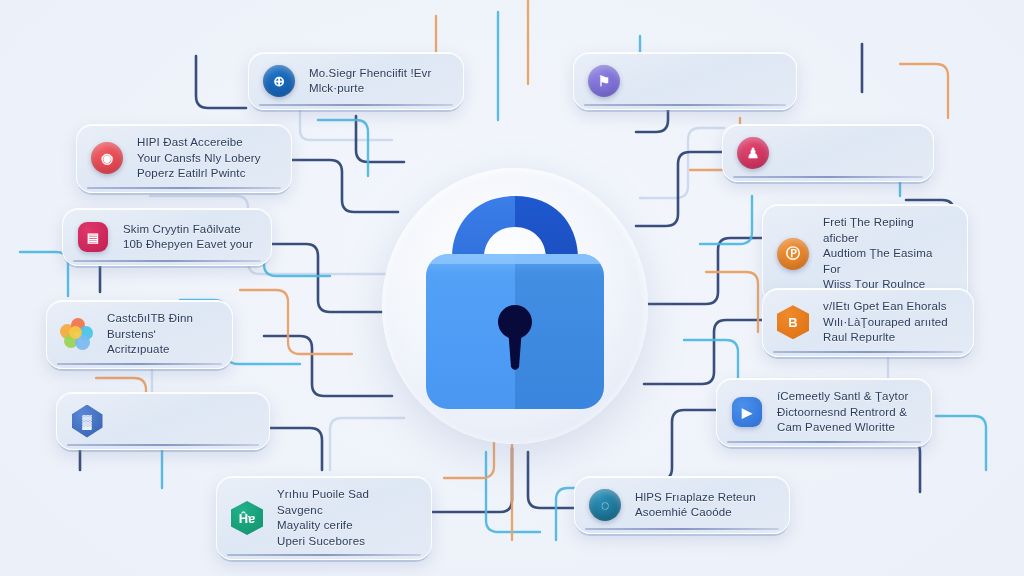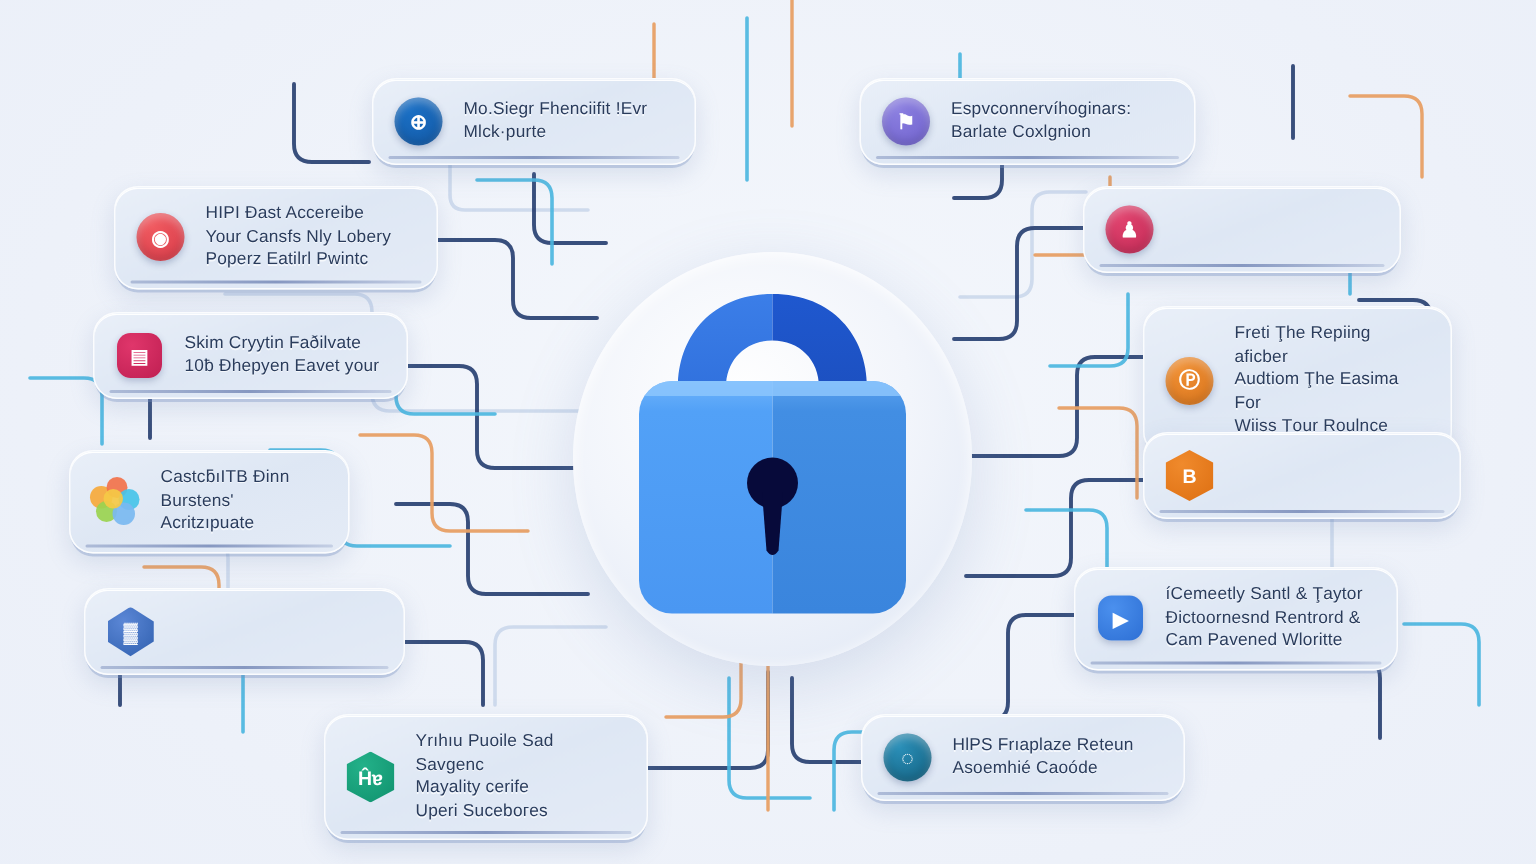--- a/index.html
+++ b/index.html
@@ -210,22 +210,20 @@
       <div class="ico">
         <div class="ic-circle" style="background: radial-gradient(circle at 34% 28%, rgb(26, 111, 196), rgb(20, 89, 165));">⊕</div>
       </div>
       <div class="txt">Mo.Siegr Fhenciifit !Evr
 Mlck·purte</div>
     </div>
     <div class="card" id="card-1">
       <div class="ico">
         <div class="ic-circle" style="background: radial-gradient(circle at 34% 28%, rgb(139, 127, 224), rgb(111, 97, 204));">⚑</div>
       </div>
-      <div class="txt">Espvconnervíhoginars:
-Barlate Coxlgnion</div>
     </div>
     <div class="card" id="card-2">
       <div class="ico">
         <div class="ic-circle" style="background: radial-gradient(circle at 34% 28%, rgb(240, 90, 96), rgb(214, 58, 72));">◉</div>
       </div>
       <div class="txt">HIPI Đast Accereibe
 Your Cansfs Nly Lobery
 Poperz Eatilrl Pwintc</div>
     </div>
     <div class="card" id="card-3">
@@ -259,20 +257,23 @@
           <i style="left: 9px; top: 8px; width: 13px; height: 13px; background: rgb(245, 201, 69); opacity: 0.92;"></i>
         </div>
       </div>
       <div class="txt">CastcƃıITB Đinn Burstensʹ
 Acritzıpuate</div>
     </div>
     <div class="card" id="card-7">
       <div class="ico">
         <div class="ic-hex" style="background: radial-gradient(circle at 34% 28%, rgb(240, 138, 44), rgb(221, 111, 18));">B</div>
       </div>
+      <div class="txt">ᴠ/IEtı Gpet Ean Ehorals
+Wılı·LàŢouraped arııted
+Raul Repurlte</div>
     </div>
     <div class="card" id="card-8">
       <div class="ico">
         <div class="ic-diamond" style="background: radial-gradient(circle at 34% 28%, rgb(91, 135, 214), rgb(47, 95, 174));">▓</div>
       </div>
     </div>
     <div class="card" id="card-9">
       <div class="ico">
         <div class="ic-sq" style="background: radial-gradient(circle at 34% 28%, rgb(75, 144, 238), rgb(45, 111, 212));">▶</div>
       </div>

